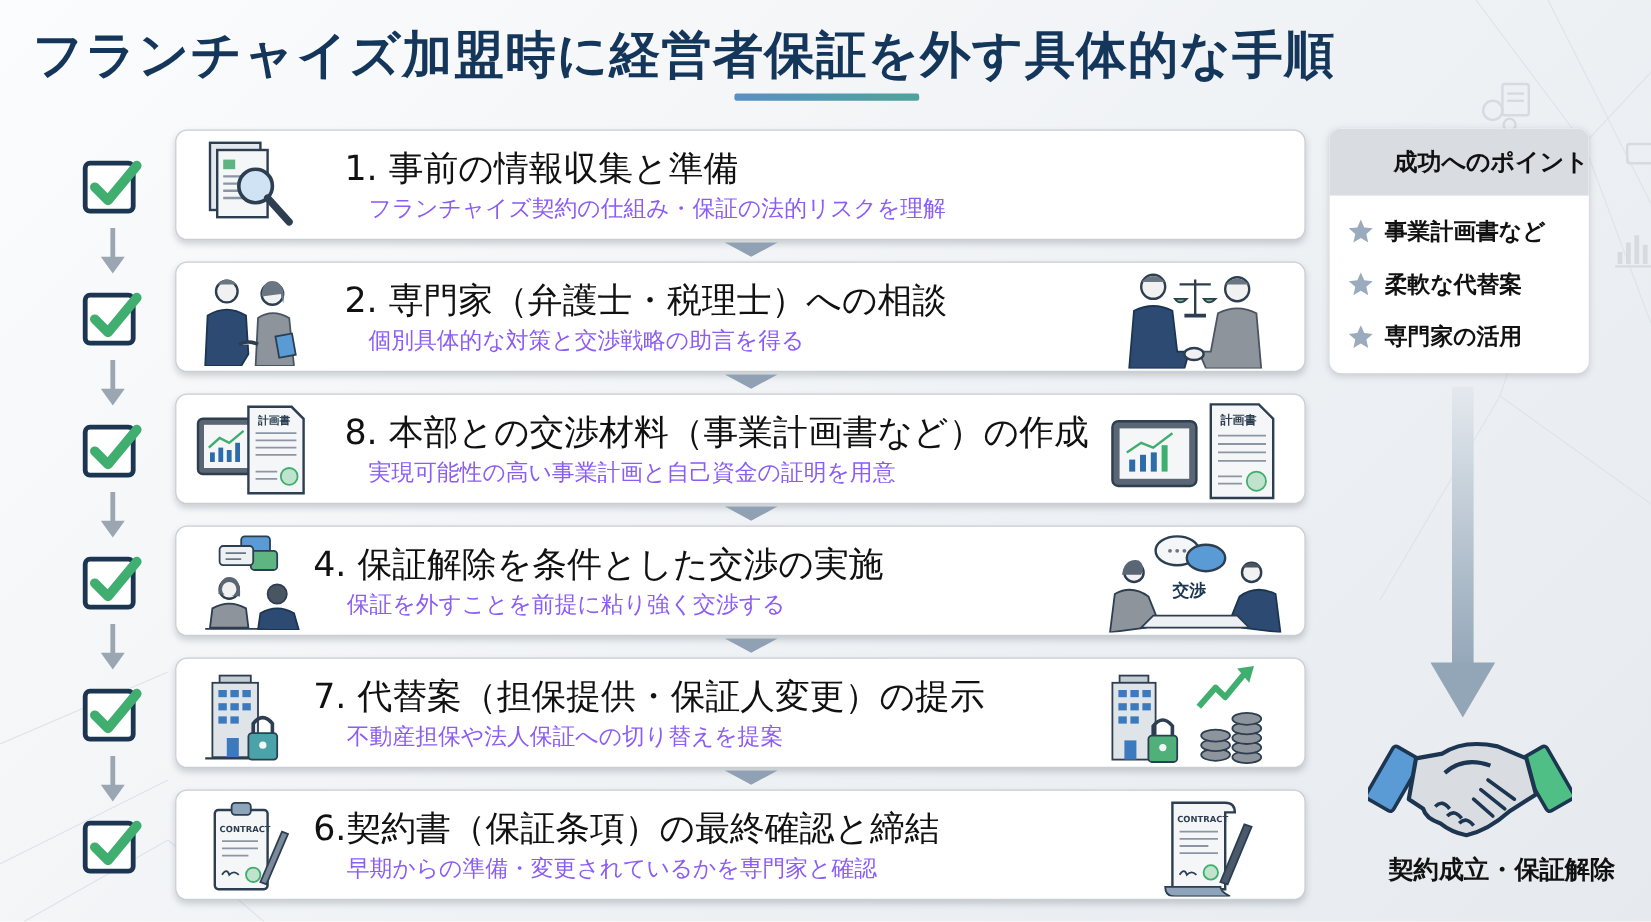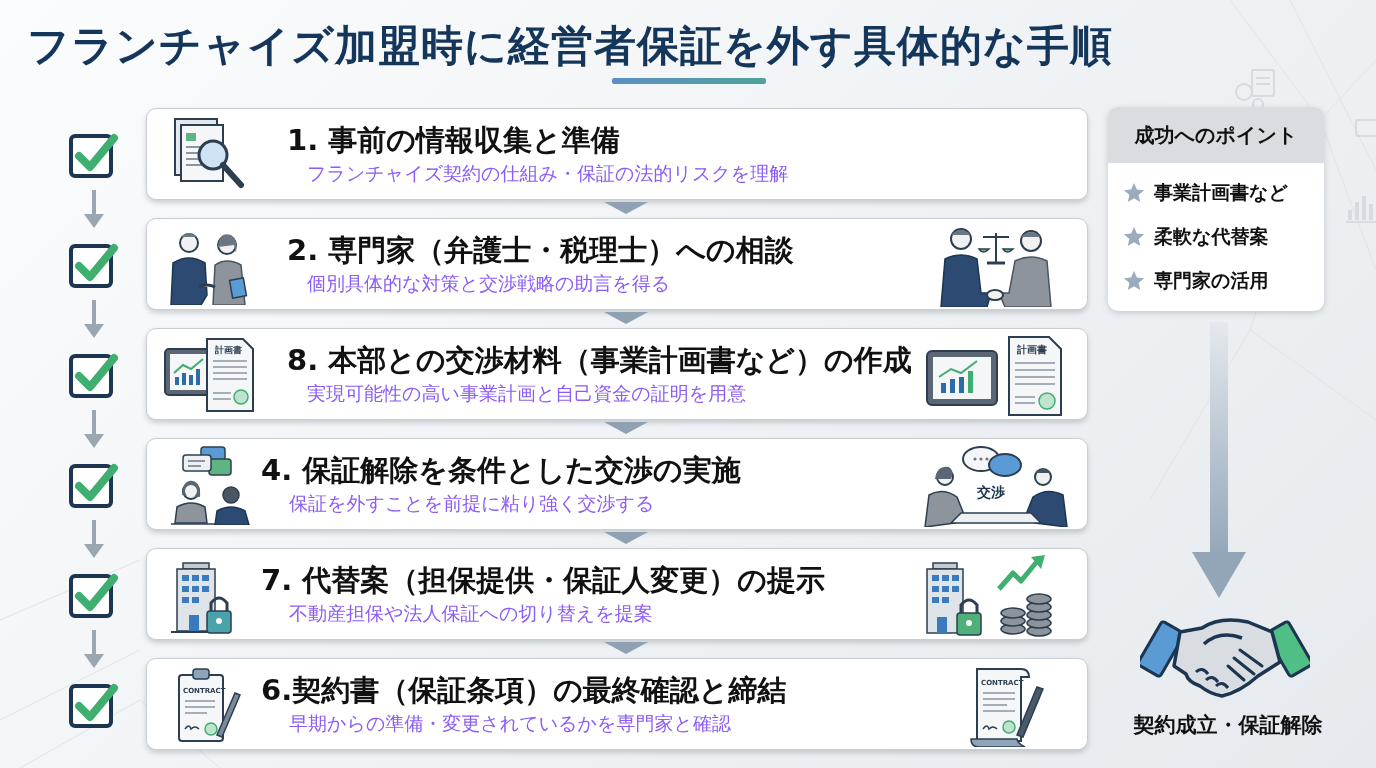--- a/index.html
+++ b/index.html
@@ -28,52 +28,52 @@
 
   .step {
     position: absolute; left: 146px; width: 942px; height: 92px;
     background: #ffffff; border: 1.5px solid #c9ced4; border-radius: 10px;
     box-shadow: 0 3px 5px rgba(80,90,100,0.25);
   }
   .step .icon-left { position: absolute; left: 14px; top: 6px; width: 100px; height: 80px; }
   .step .icon-right { position: absolute; right: 16px; top: 4px; width: 150px; height: 84px; }
   .step .step-title {
     position: absolute; left: 140px; top: 12px;
-    font-size: 29px; font-weight: bold; color: #111; white-space: nowrap;
+    font-size: 29px; font-weight: normal; color: #111; white-space: nowrap;
   }
   .step .step-desc {
     position: absolute; left: 160px; top: 52px;
     font-size: 19px; color: #8b5cf6; white-space: nowrap;
   }
   .connector {
     position: absolute; left: 604px; width: 0; height: 0;
     border-left: 22px solid transparent; border-right: 22px solid transparent;
     border-top: 12px solid #8fa1b3;
   }
 
   .points {
     position: absolute; left: 1108px; top: 107px; width: 216px; height: 204px;
     background: #ffffff; border-radius: 10px;
     box-shadow: 0 2px 6px rgba(80,90,100,0.25); overflow: hidden;
   }
   .points-header {
-    height: 56px; background: #d9dde2; text-align: center;
+    height: 56px; background: #d9dde2; text-align: right;
     font-size: 20px; font-weight: bold; line-height: 56px; color: #111;
   }
   .points-item {
     display: flex; align-items: center; height: 44px; padding-left: 14px;
     font-size: 19px; font-weight: bold; color: #111;
   }
   .points-item .star { width: 24px; height: 24px; margin-right: 8px; }
   .points-list { padding-top: 8px; }
 
   .big-arrow { position: absolute; left: 1192px; top: 322px; width: 54px; height: 276px; }
   .handshake { position: absolute; left: 1140px; top: 600px; width: 170px; height: 100px; }
   .result-label {
-    position: absolute; left: 1110px; top: 711px; width: 236px; text-align: center;
+    position: absolute; left: 1110px; top: 711px; width: 236px; text-align: right;
     font-size: 21px; font-weight: bold; color: #111;
   }
 </style>
 </head>
 <body>
 
 <svg class="bg-lines" viewBox="0 0 1376 768">
   <g stroke="#dfe4e9" stroke-width="1" fill="none">
     <line x1="1230" y1="0" x2="1320" y2="120"></line>
     <line x1="1320" y1="120" x2="1376" y2="60"></line>

